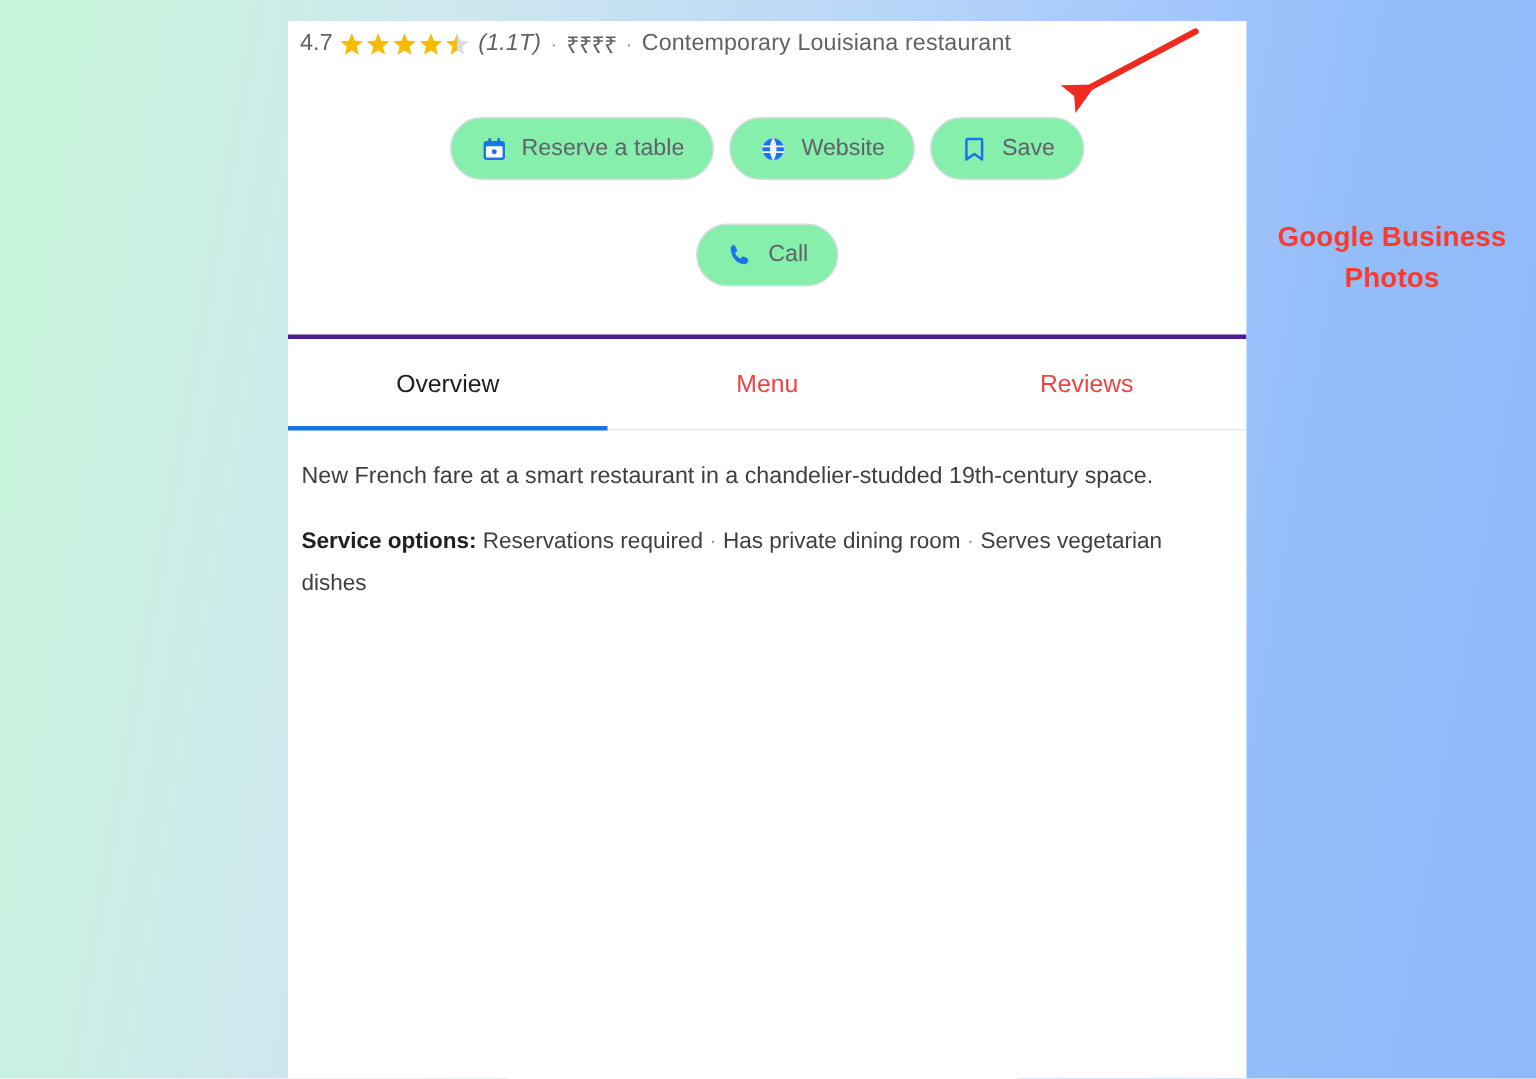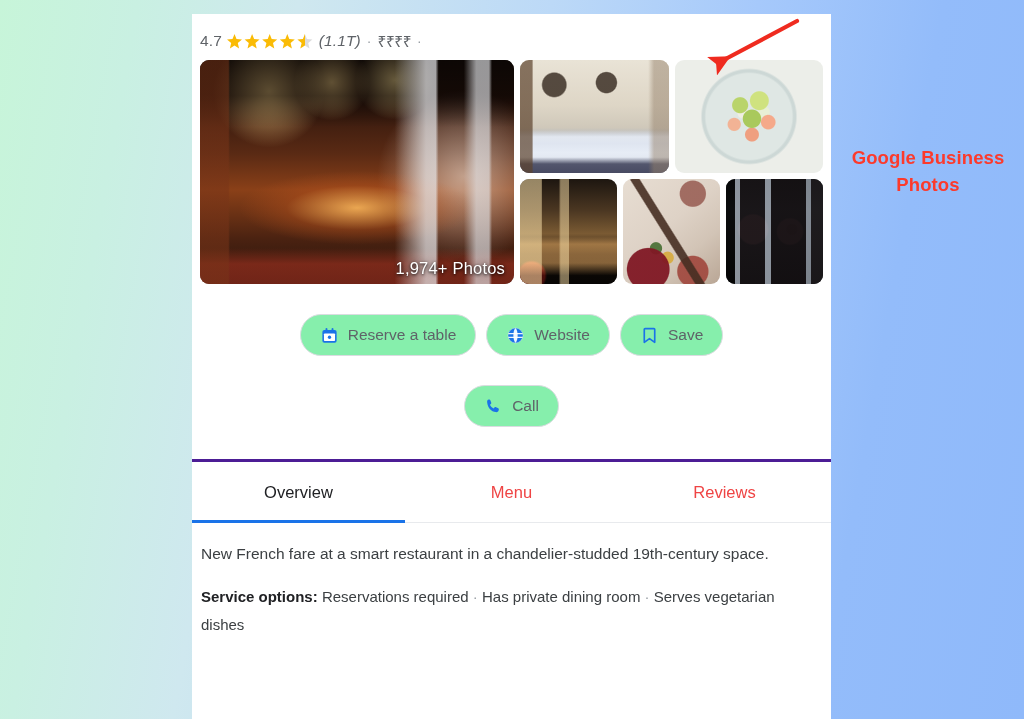--- a/index.html
+++ b/index.html
@@ -22,21 +22,21 @@
     left: 192px;
     top: 14px;
     width: 639px;
     height: 705px;
     background: #ffffff;
     overflow: hidden;
   }
 
   
   .kp-header {
-    padding: 16px 0 8px 8px;
+    padding: 4px 0 8px 8px;
     display: flex;
     align-items: center;
     font-size: 15.5px;
     color: #5f6368;
     white-space: nowrap;
     letter-spacing: .1px;
   }
   .rating-score { color: #5f6368; margin-right: 4px; }
   .stars { display: inline-flex; align-items: center; margin-right: 5px; }
   .stars svg { display: block; }
@@ -300,49 +300,23 @@
           <path transform="translate(35.2,0)" d="M8.5 1 L10.5 6.1 L16 6.5 L11.8 10.1 L13.1 15.5 L8.5 12.6 L3.9 15.5 L5.2 10.1 L1 6.5 L6.5 6.1 Z"></path>
           <path transform="translate(52.8,0)" d="M8.5 1 L10.5 6.1 L16 6.5 L11.8 10.1 L13.1 15.5 L8.5 12.6 L3.9 15.5 L5.2 10.1 L1 6.5 L6.5 6.1 Z"></path>
         </g>
         <path transform="translate(70.4,0)" fill="url(#halfstar)" d="M8.5 1 L10.5 6.1 L16 6.5 L11.8 10.1 L13.1 15.5 L8.5 12.6 L3.9 15.5 L5.2 10.1 L1 6.5 L6.5 6.1 Z"></path>
       </svg>
     </span>
     <span class="rating-count">(1.1T)</span>
     <span class="dot-sep">·</span>
     <span class="price-range">₹₹₹₹</span>
     <span class="dot-sep">·</span>
+    <span class="category">Contemporary Louisiana restaurant</span>
   </div>
 
-  <div class="photo-grid">
-    <div class="photo-main">
-      <div class="img img-bar"></div>
-      <span class="photos-badge">1,974+ Photos</span>
-    </div>
-    <div class="photo-right">
-      <div class="photo-row-top">
-        <div class="thumb">
-          <div class="img img-dining"></div>
-        </div>
-        <div class="thumb">
-          <div class="img img-salad"></div>
-        </div>
-      </div>
-      <div class="photo-row-bot">
-        <div class="thumb">
-          <div class="img img-facade"></div>
-        </div>
-        <div class="thumb">
-          <div class="img img-table"></div>
-        </div>
-        <div class="thumb">
-          <div class="img img-store"></div>
-        </div>
-      </div>
-    </div>
-  </div>
 
   <div class="actions-row">
 
     <button class="pill">
       <span>
         <svg width="19" height="19" viewBox="0 0 24 24">
           <rect x="3" y="5" width="18" height="16" rx="2.5" fill="#1a73e8"></rect>
           <rect x="5" y="9.5" width="14" height="9.5" rx="1" fill="#ffffff"></rect>
           <rect x="7" y="2.6" width="2.4" height="4.4" rx="1.2" fill="#1a73e8"></rect>
           <rect x="14.6" y="2.6" width="2.4" height="4.4" rx="1.2" fill="#1a73e8"></rect>

